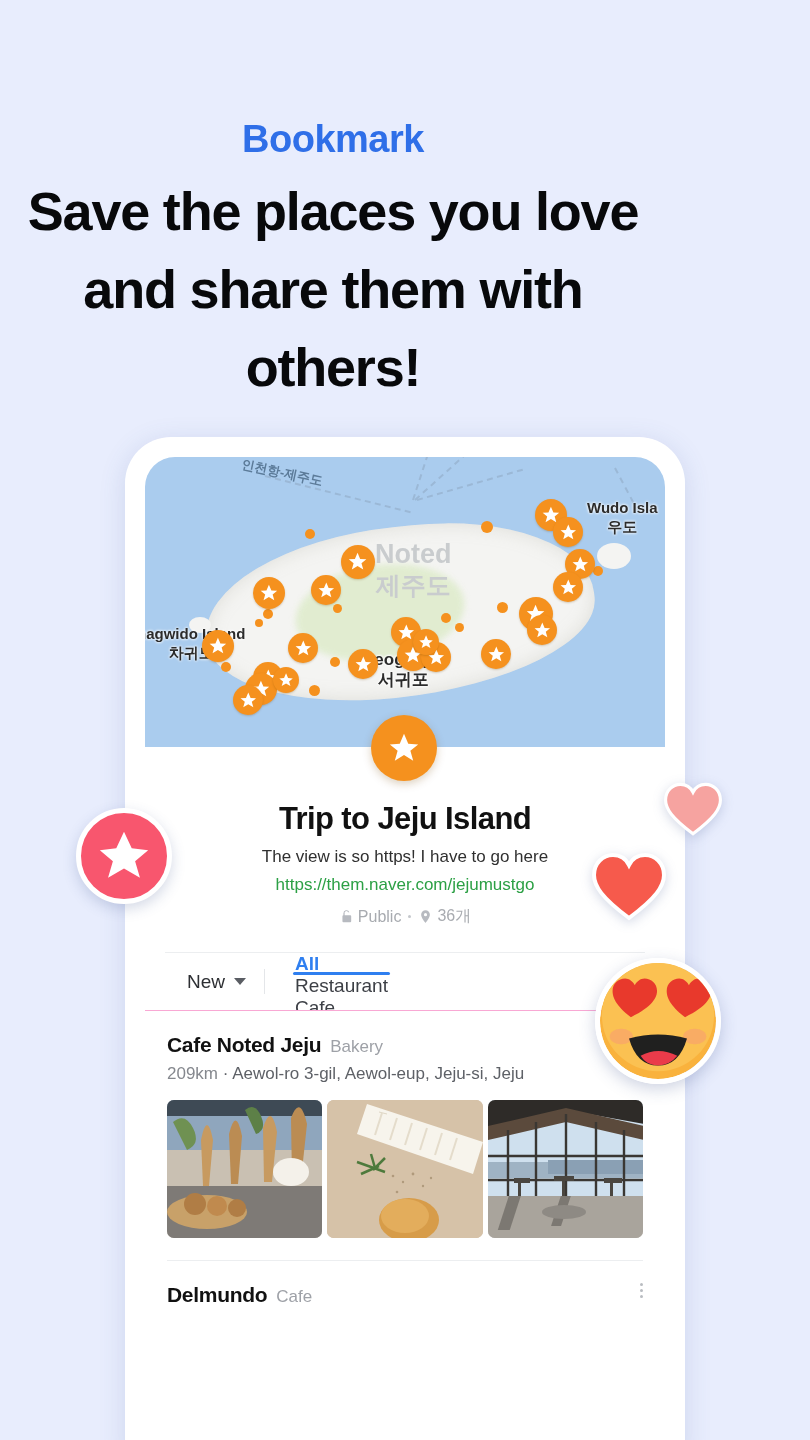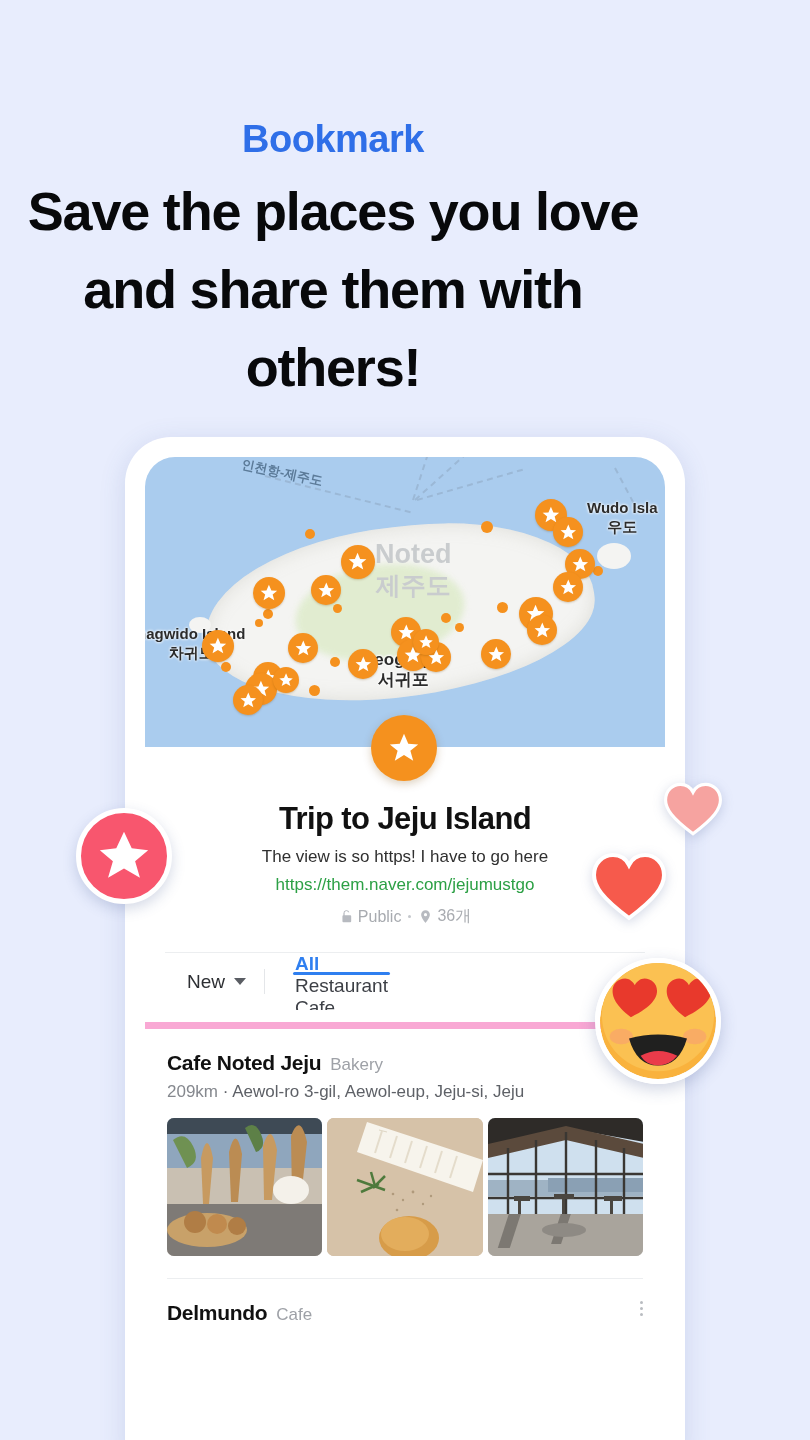--- a/index.html
+++ b/index.html
@@ -131,21 +131,21 @@
     display: flex; align-items: center; padding: 0 16px;
     font-size: 19px; color: #3c3f45; position: relative; cursor: pointer; white-space: nowrap;
   }
   .tab.active { color: #2f7ff0; font-weight: 700; }
   .tab.active::after {
     content: ""; position: absolute; left: 14px; right: 14px; bottom: 0;
     height: 3px; background: #2f7ff0; border-radius: 2px;
   }
 
   
-  .list { border-top: 7px solid #f9a8d4; margin-top: 12px; }
+  .list { border-top: 1px solid #f9a8d4; }
   .list-item { position: relative; padding: 22px 22px 0 22px; }
   .li-head { display: flex; align-items: baseline; gap: 9px; }
   .li-name { font-size: 21px; font-weight: 700; color: #111; letter-spacing: -0.3px; }
   .li-cat { font-size: 17px; color: #9ea1a7; }
   .li-sub { margin-top: 7px; font-size: 17px; color: #5e6167; }
   .li-sub .dist { color: #85888e; }
   .kebab { position: absolute; right: 22px; top: 22px; display: flex; flex-direction: column; gap: 3px; cursor: pointer; }
   .kebab i { width: 3px; height: 3px; background: #b9bcc1; border-radius: 50%; display: block; }
   .thumbs { margin-top: 16px; display: flex; gap: 5px; }
   .thumb { width: 156px; height: 138px; border-radius: 7px; overflow: hidden; position: relative; }

